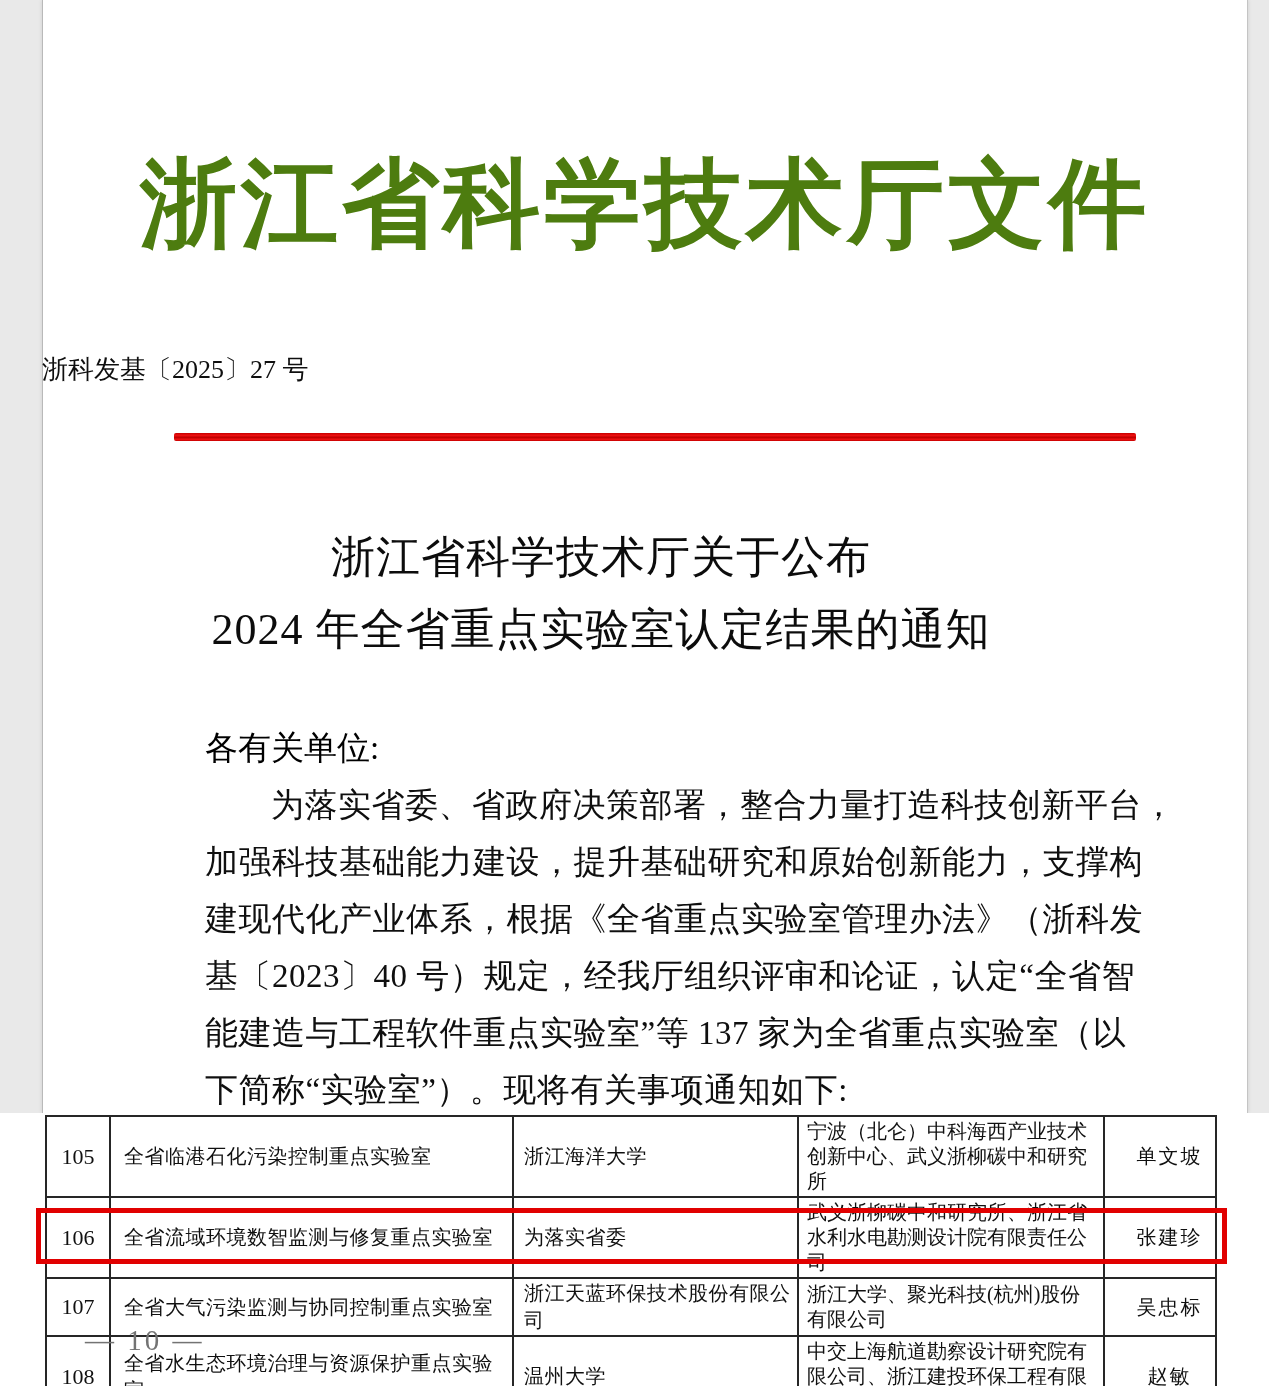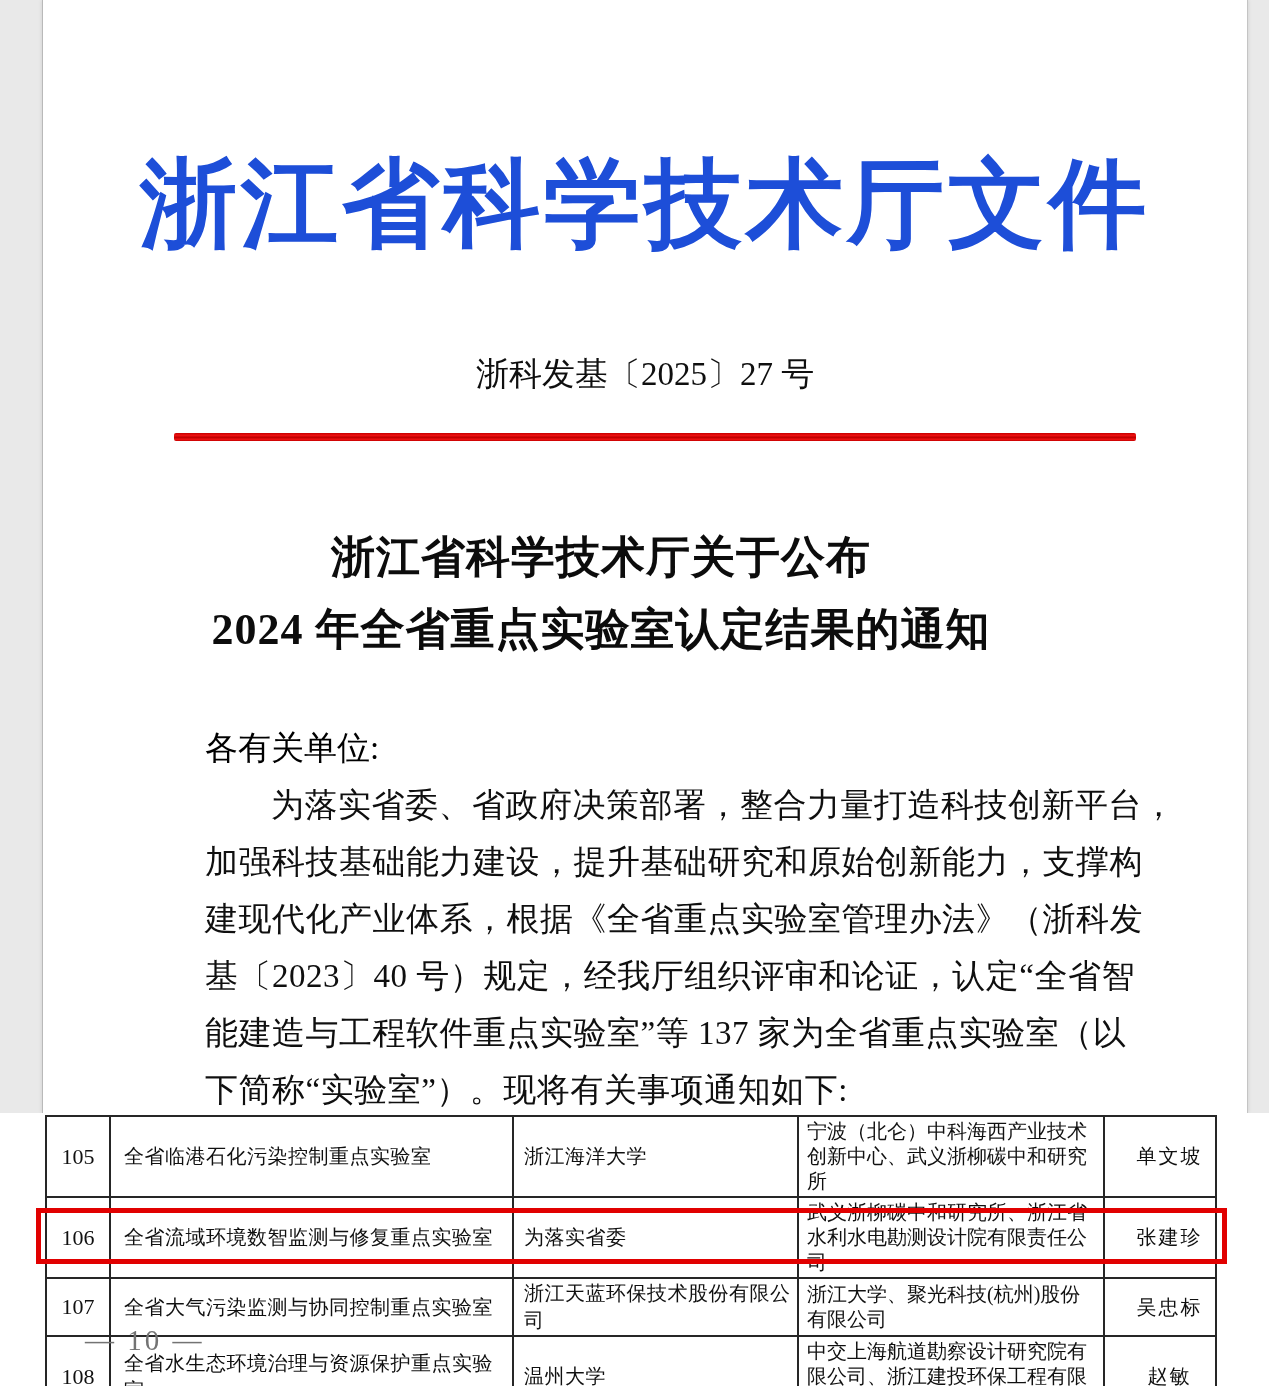--- a/index.html
+++ b/index.html
@@ -25,35 +25,35 @@
   .bottom-sheet {
     position: absolute; left: 0; top: 1113px;
     width: 1269px; height: 273px;
     background: #ffffff;
   }
 
   .agency-header {
     position: absolute; top: 140px; left: 42px; width: 1206px;
     text-align: center;
     font-size: 97px; font-weight: bold; letter-spacing: 4px;
-    color: #1d4ed8; white-space: nowrap;
+    color: #4d7c0f; white-space: nowrap;
   }
   .doc-number {
     position: absolute; top: 352px; left: 42px; width: 1206px;
-    text-align: center; font-size: 33px; color: #0f0f0f;
+    font-size: 26px; color: #0f0f0f;
   }
   .red-rule {
     position: absolute; top: 433px; left: 174px;
     width: 962px; height: 8px;
     background: linear-gradient(to bottom, #c40000, #ee1111 30%, #c00000 55%, #ee1111 80%, #c40000);
     border-radius: 2px;
   }
   .notice-title {
     position: absolute; left: 42px; width: 1118px;
-    text-align: center; font-size: 44px; font-weight: bold; color: #0c0c0c;
+    text-align: center; font-size: 44px; font-weight: normal; color: #0c0c0c;
     white-space: nowrap; letter-spacing: 1px;
   }
   .notice-title.l1 { top: 528px; }
   .notice-title.l2 { top: 600px; }
 
   .salutation {
     position: absolute; left: 205px; top: 726px;
     font-size: 33px; color: #000000;
   }
   .body-line {

